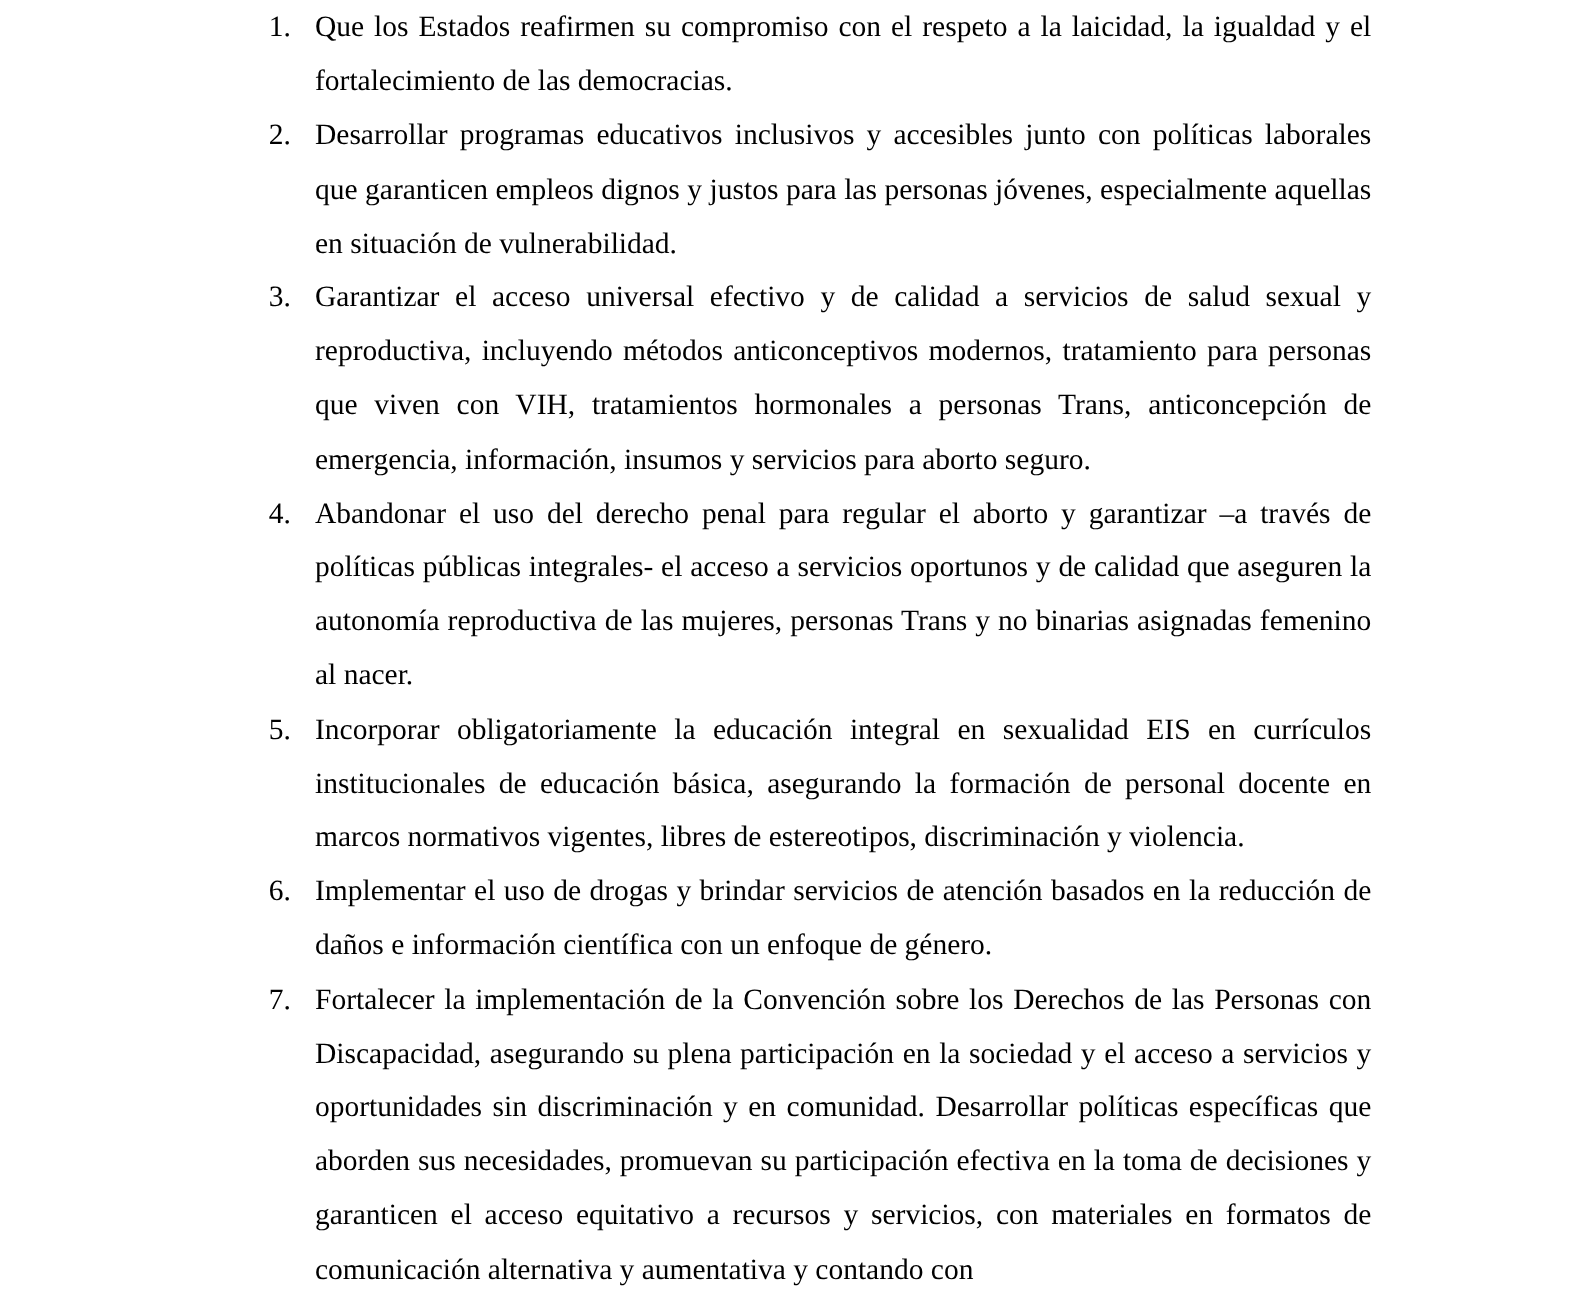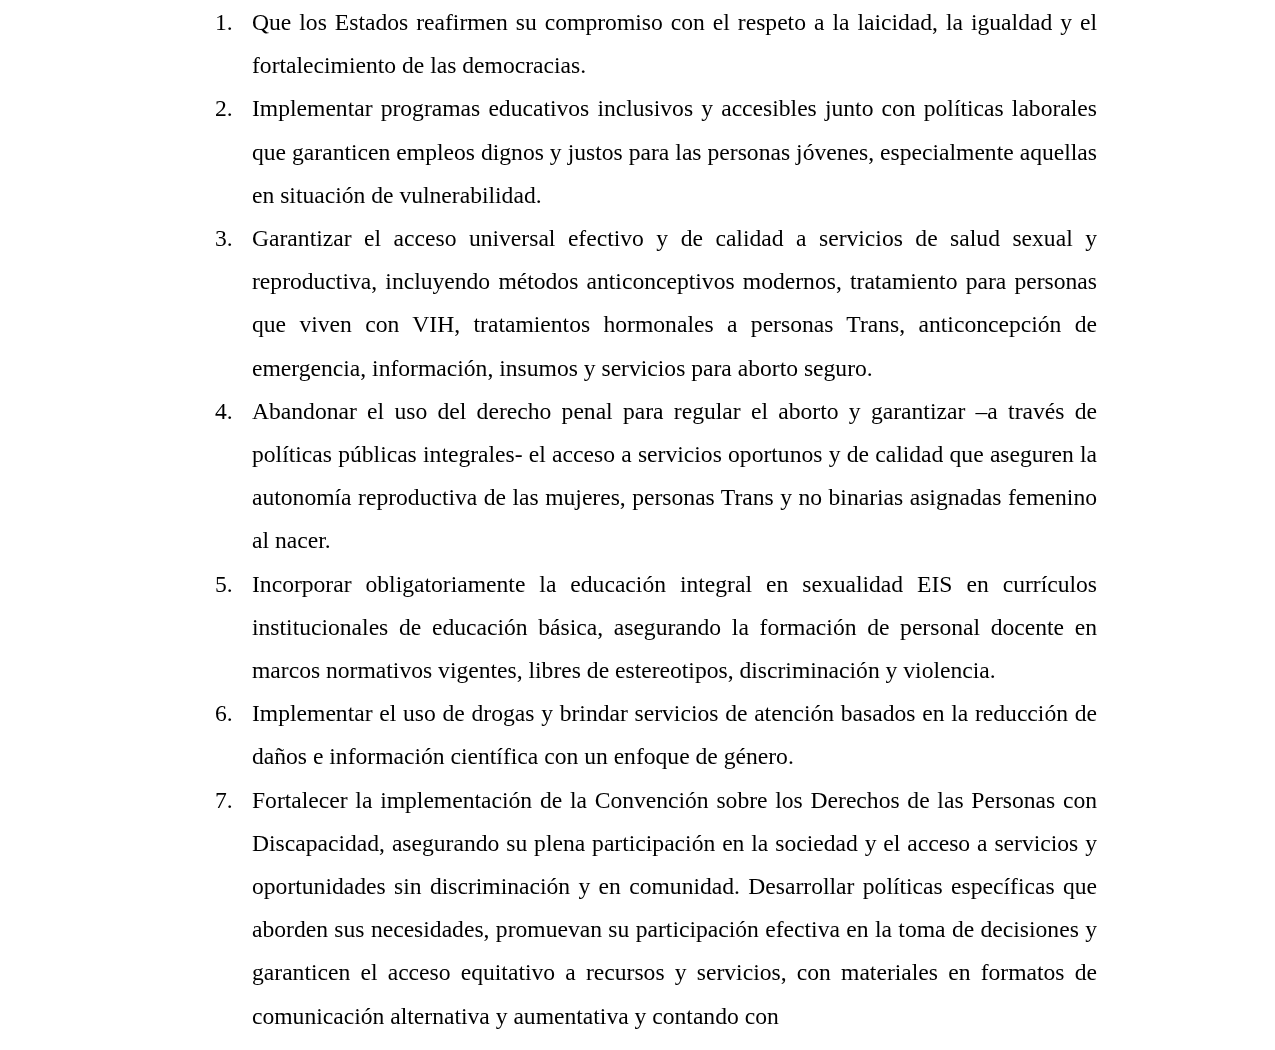--- a/index.html
+++ b/index.html
@@ -59,21 +59,21 @@
 <body>
 
 <div class="page">
   <ol class="list">
     <li class="item">
       <span class="item-number">1.</span>
       <span class="item-text">Que los Estados reafirmen su compromiso con el respeto a la laicidad, la igualdad y el fortalecimiento de las  democracias.</span>
     </li>
     <li class="item">
       <span class="item-number">2.</span>
-      <span class="item-text">Implementar programas educativos inclusivos y accesibles junto con políticas laborales que garanticen empleos dignos y justos para las personas jóvenes, especialmente aquellas en situación de vulnerabilidad.</span>
+      <span class="item-text">Desarrollar programas educativos inclusivos y accesibles junto con políticas laborales que garanticen empleos dignos y justos para las personas jóvenes, especialmente aquellas en situación de vulnerabilidad.</span>
     </li>
     <li class="item">
       <span class="item-number">3.</span>
       <span class="item-text">Garantizar el acceso universal efectivo y de calidad a servicios de salud sexual y reproductiva, incluyendo métodos anticonceptivos modernos, tratamiento para personas que viven con VIH, tratamientos hormonales a personas Trans, anticoncepción de emergencia, información, insumos y servicios para aborto seguro.</span>
     </li>
     <li class="item">
       <span class="item-number">4.</span>
       <span class="item-text">Abandonar el uso del derecho penal para regular el aborto y garantizar –a través de políticas públicas integrales- el acceso a servicios oportunos y de calidad que aseguren la autonomía reproductiva de las mujeres, personas Trans y no binarias asignadas femenino al nacer.</span>
     </li>
     <li class="item">

